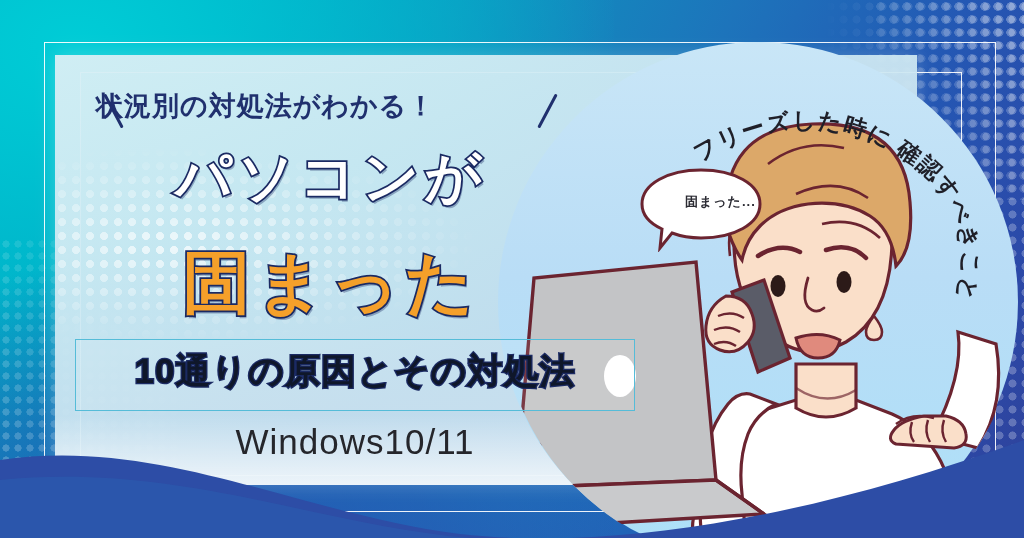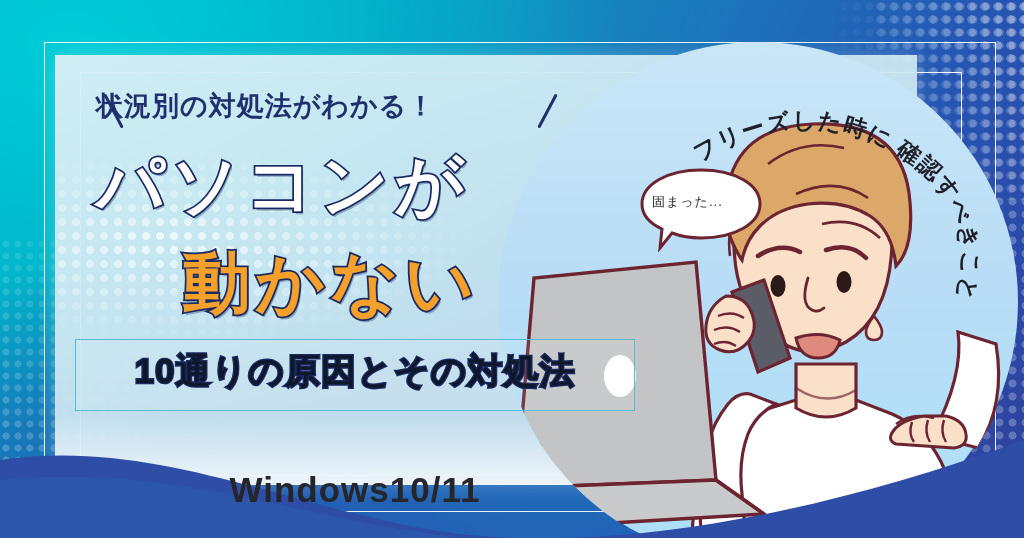--- a/index.html
+++ b/index.html
@@ -124,22 +124,22 @@
   .slash {
     position:absolute; top:92px;
     width:3px; height:38px;
     background:#20306e; border-radius:2px;
   }
   .slash-l { left:112px; transform:rotate(-28deg); }
   .slash-r { left:546px; transform:rotate(28deg); }
 
   .headline1 {
     position:absolute; left:96px; top:140px; width:470px;
-    text-align:left;
-    font-size:68px; font-weight:bold; letter-spacing:5px;
+    text-align:center;
+    font-size:56px; font-weight:bold; letter-spacing:5px;
     color:#ffffff;
     white-space:nowrap;
     -webkit-text-stroke:3.5px #1b2a63;
     paint-order:stroke fill;
     text-shadow:2px 3px 0 rgba(27,42,99,.35);
   }
   .headline2 {
     position:absolute; left:96px; top:238px; width:470px;
     text-align:center;
     font-size:68px; font-weight:bold; letter-spacing:5px;
@@ -161,33 +161,32 @@
     font-size:35px; font-weight:bold; letter-spacing:1px;
     color:#0f172a;
     white-space:nowrap;
     -webkit-text-stroke:2.6px #1b2a63;
     paint-order:stroke fill;
   }
 
   .oslabel {
     position:absolute; left:75px; top:422px; width:560px;
     text-align:center;
-    font-size:35px; font-weight:bold; letter-spacing:1px;
+    font-size:35px; font-weight:normal; letter-spacing:1px;
     color:#25262b;
     white-space:nowrap;
-    margin-top:48px;
   }
 
   
   .arc-wrap { position:absolute; left:690px; top:100px; width:320px; height:220px; }
 
   
   .bubble-text {
-    position:absolute; left:652px; top:193px;
-    font-size:13px; font-weight:normal; color:#2b2b33;
+    position:absolute; left:685px; top:193px;
+    font-size:13px; font-weight:bold; color:#2b2b33;
     letter-spacing:1px; white-space:nowrap;
   }
 
   .illus { position:absolute; left:496px; top:28px; width:528px; height:510px; }
 </style>
 </head>
 <body>
 
 <div id="stage">
 
@@ -293,20 +292,20 @@
     <path d="M65 4 C98 4 124 18 124 38 C124 58 98 72 65 72
              C54 72 44 70 36 67 L24 82 L26 63
              C13 57 6 48 6 38 C6 18 32 4 65 4 Z" fill="#ffffff" stroke="#6b2430" stroke-width="3"></path>
   </svg>
   <div class="bubble-text">固まった...</div>
 
   <div class="slash slash-l"></div>
   <div class="slash slash-r"></div>
   <div class="tagline">状況別の対処法がわかる！</div>
   <div class="headline1">パソコンが</div>
-  <div class="headline2">動かない</div>
+  <div class="headline2">固まった</div>
 
   <div class="subbox"></div>
   <div class="subbox-text">10通りの原因とその対処法</div>
 
   <div class="oslabel">Windows10/11</div>
 
 </div>
 
 </body></html>

